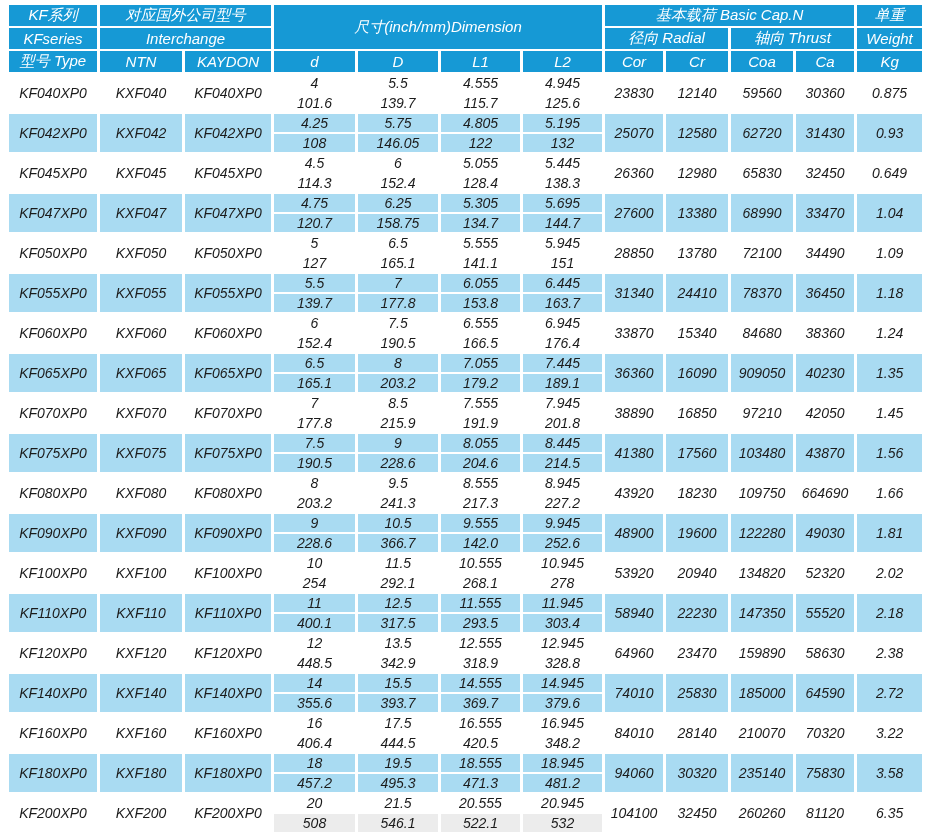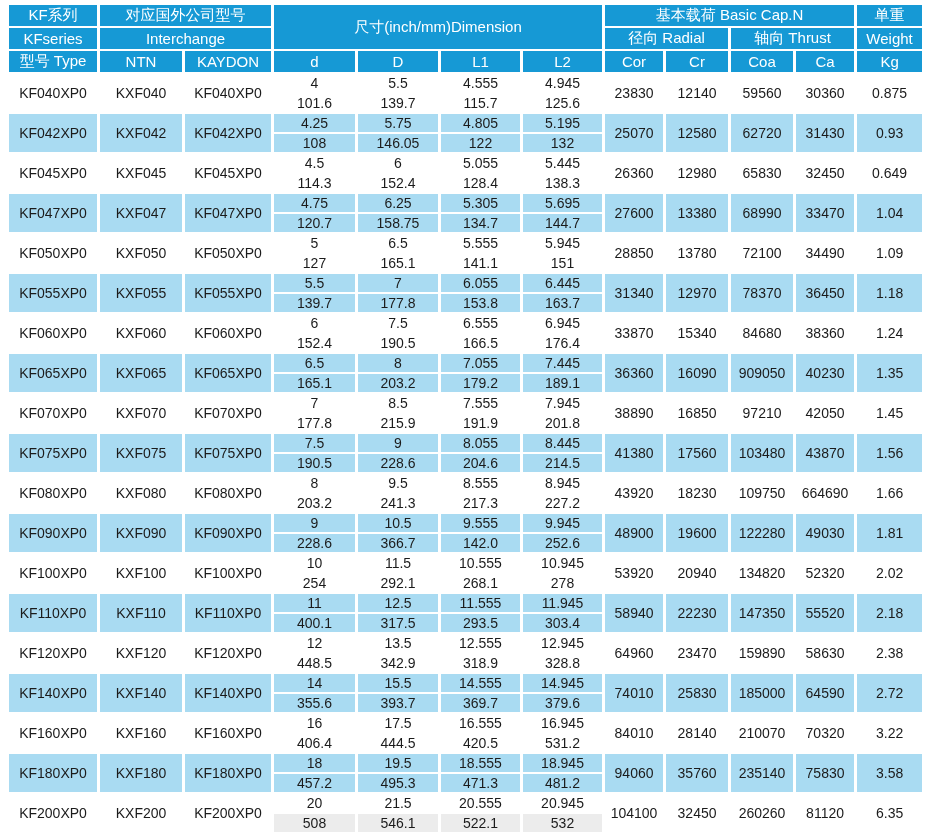--- a/index.html
+++ b/index.html
@@ -14,20 +14,21 @@
     --stripe-bg: #a9dbf2;
     --gray-bg: #ececec;
     --text: #1b1b1b;
   }
   table.spec {
     border-collapse: separate;
     border-spacing: 3px 2px;
     table-layout: fixed;
     width: 918px;
     margin: 3px 6px 0 6px;
+    font-style: italic;
   }
   th, td {
     padding: 0;
     margin: 0;
     overflow: hidden;
     white-space: nowrap;
     text-align: center;
     vertical-align: middle;
   }
   th {
@@ -198,21 +199,21 @@
       </tr>
       <tr class="stripe">
         <td rowspan="2">KF055XP0</td>
         <td rowspan="2">KXF055</td>
         <td rowspan="2">KF055XP0</td>
         <td>5.5</td>
         <td>7</td>
         <td>6.055</td>
         <td>6.445</td>
         <td rowspan="2">31340</td>
-        <td rowspan="2">12970</td>
+        <td rowspan="2">24410</td>
         <td rowspan="2">78370</td>
         <td rowspan="2">36450</td>
         <td rowspan="2">1.18</td>
       </tr>
       <tr class="stripe">
         <td>139.7</td>
         <td>177.8</td>
         <td>153.8</td>
         <td>163.7</td>
       </tr>
@@ -427,32 +428,32 @@
         <td rowspan="2">84010</td>
         <td rowspan="2">28140</td>
         <td rowspan="2">210070</td>
         <td rowspan="2">70320</td>
         <td rowspan="2">3.22</td>
       </tr>
       <tr>
         <td>406.4</td>
         <td>444.5</td>
         <td>420.5</td>
-        <td>531.2</td>
+        <td>348.2</td>
       </tr>
       <tr class="stripe">
         <td rowspan="2">KF180XP0</td>
         <td rowspan="2">KXF180</td>
         <td rowspan="2">KF180XP0</td>
         <td>18</td>
         <td>19.5</td>
         <td>18.555</td>
         <td>18.945</td>
         <td rowspan="2">94060</td>
-        <td rowspan="2">35760</td>
+        <td rowspan="2">30320</td>
         <td rowspan="2">235140</td>
         <td rowspan="2">75830</td>
         <td rowspan="2">3.58</td>
       </tr>
       <tr class="stripe">
         <td>457.2</td>
         <td>495.3</td>
         <td>471.3</td>
         <td>481.2</td>
       </tr>

